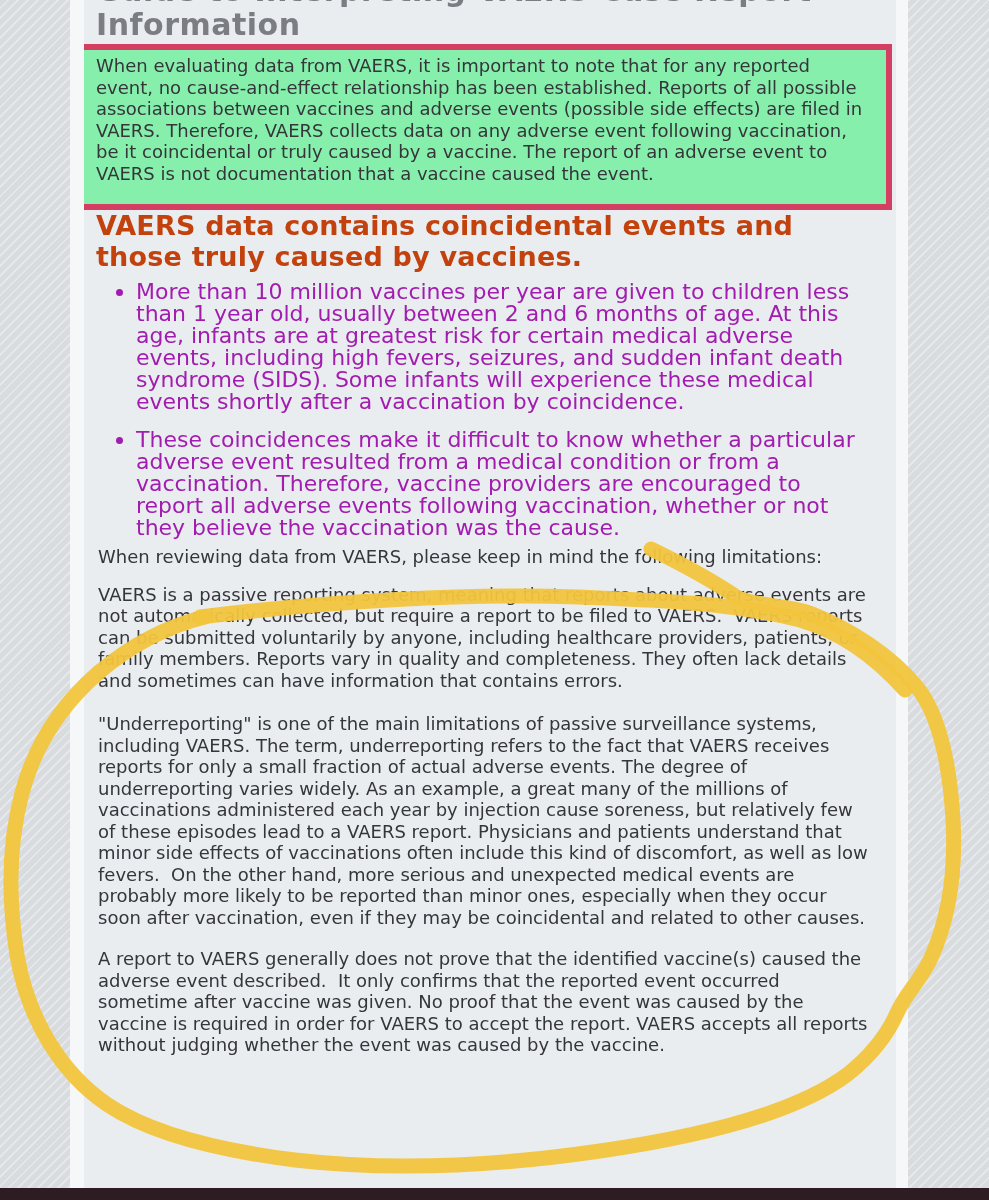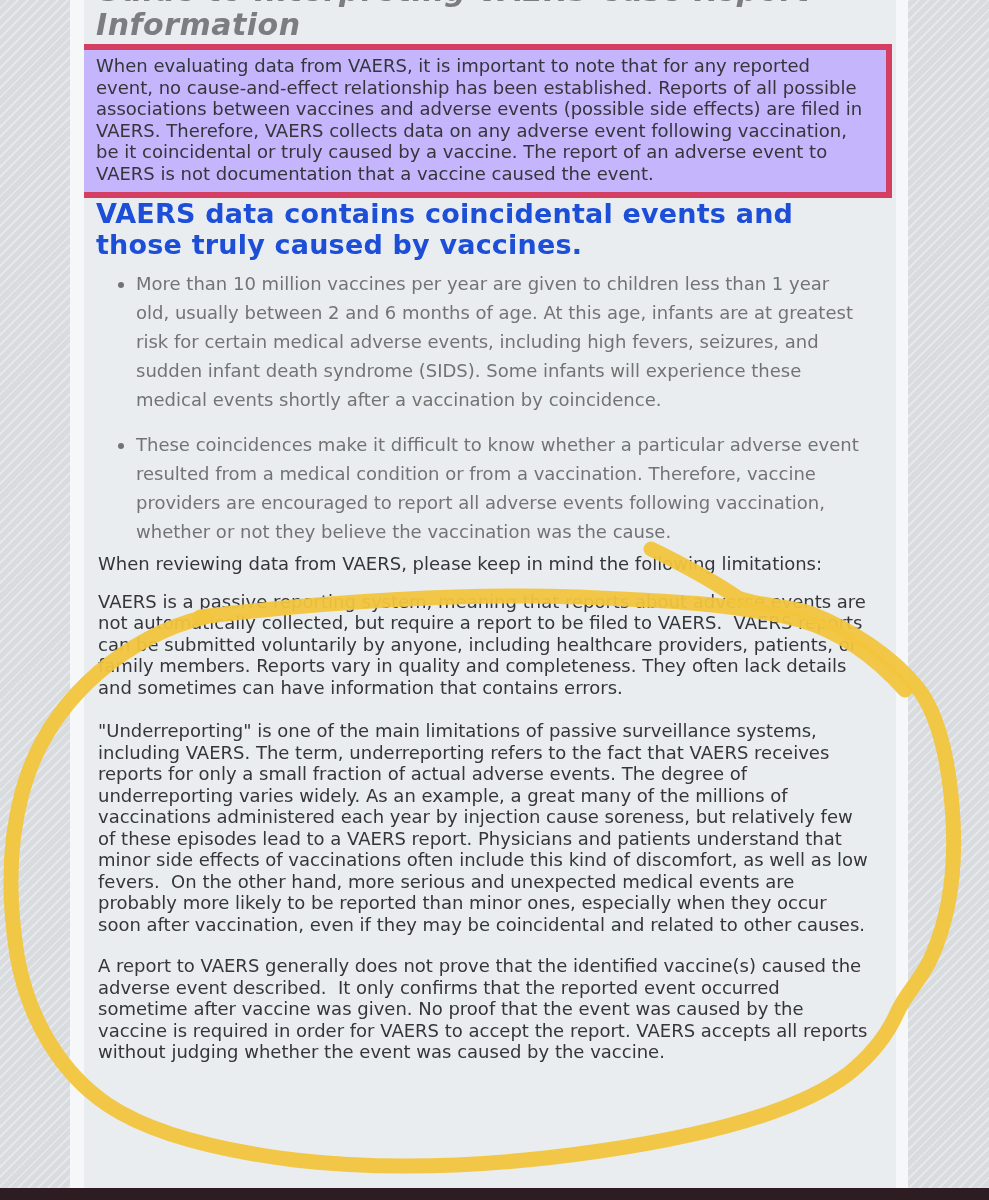--- a/index.html
+++ b/index.html
@@ -6,38 +6,38 @@
   body{
     width:989px;height:1200px;position:relative;overflow:hidden;
     background:repeating-linear-gradient(135deg,#d9dcdf 0px,#d9dcdf 5px,#e5e7ea 5px,#e5e7ea 7px);
     font-family:"DejaVu Sans", sans-serif;
   }
   .sheet{position:absolute;left:70px;top:0;width:838px;height:1200px;background:#f6f7f8;}
   .content-col{position:absolute;left:84px;top:0;width:812px;height:1200px;background:#e9edf0;overflow:hidden;}
   h1.page-title{
     margin:-26px 0 0 12px;font-size:30px;line-height:34px;font-weight:bold;color:#7c7c83;letter-spacing:.5px;
   }
-  h1.page-title span{display:block;font-style:italic;}
+  h1.page-title span{display:block;}
   .intro-box{
     box-sizing:border-box;margin:2px 0 0 -10px;width:818px;
-    border:6px solid #d53e63;background:#c4b5fd;
-    padding:5px 16px 8px 16px;
+    border:6px solid #d53e63;background:#86efac;
+    padding:5px 16px 20px 16px;
   }
   .body-text{
     font-size:18px;line-height:21.5px;color:#35353a;white-space:pre-wrap;margin:0;
   }
   h2.section-heading{
-    margin:0 0 0 12px;font-size:27px;line-height:31px;font-weight:bold;color:#1d4ed8;width:792px;letter-spacing:.2px;
+    margin:0 0 0 12px;font-size:27px;line-height:31px;font-weight:bold;color:#c2410c;width:792px;letter-spacing:.2px;
   }
   h2.must-heading{margin-top:14px;}
   .must{text-decoration:underline;}
   ul.bullet-list{
     margin:9px 0 0 0;padding:0 0 0 52px;width:732px;list-style:disc outside;
   }
-  ul.bullet-list li{font-size:18px;line-height:29px;color:#737373;}
+  ul.bullet-list li{font-size:22px;line-height:22px;color:#a21caf;}
   ul.bullet-list li + li{margin-top:16px;}
   .p-block{margin-left:14px;width:770px;}
   .p-intro2{margin-top:7px;}
   .p-1{margin-top:16px;}
   .p-2{margin-top:22px;}
   .p-3{margin-top:20px;}
   svg.circle-overlay{position:absolute;left:0;top:0;z-index:15;pointer-events:none;}
   .bottom-bar{position:absolute;left:0;bottom:0;width:989px;height:12px;background:#2d1c22;z-index:20;}
 </style>
 </head>

